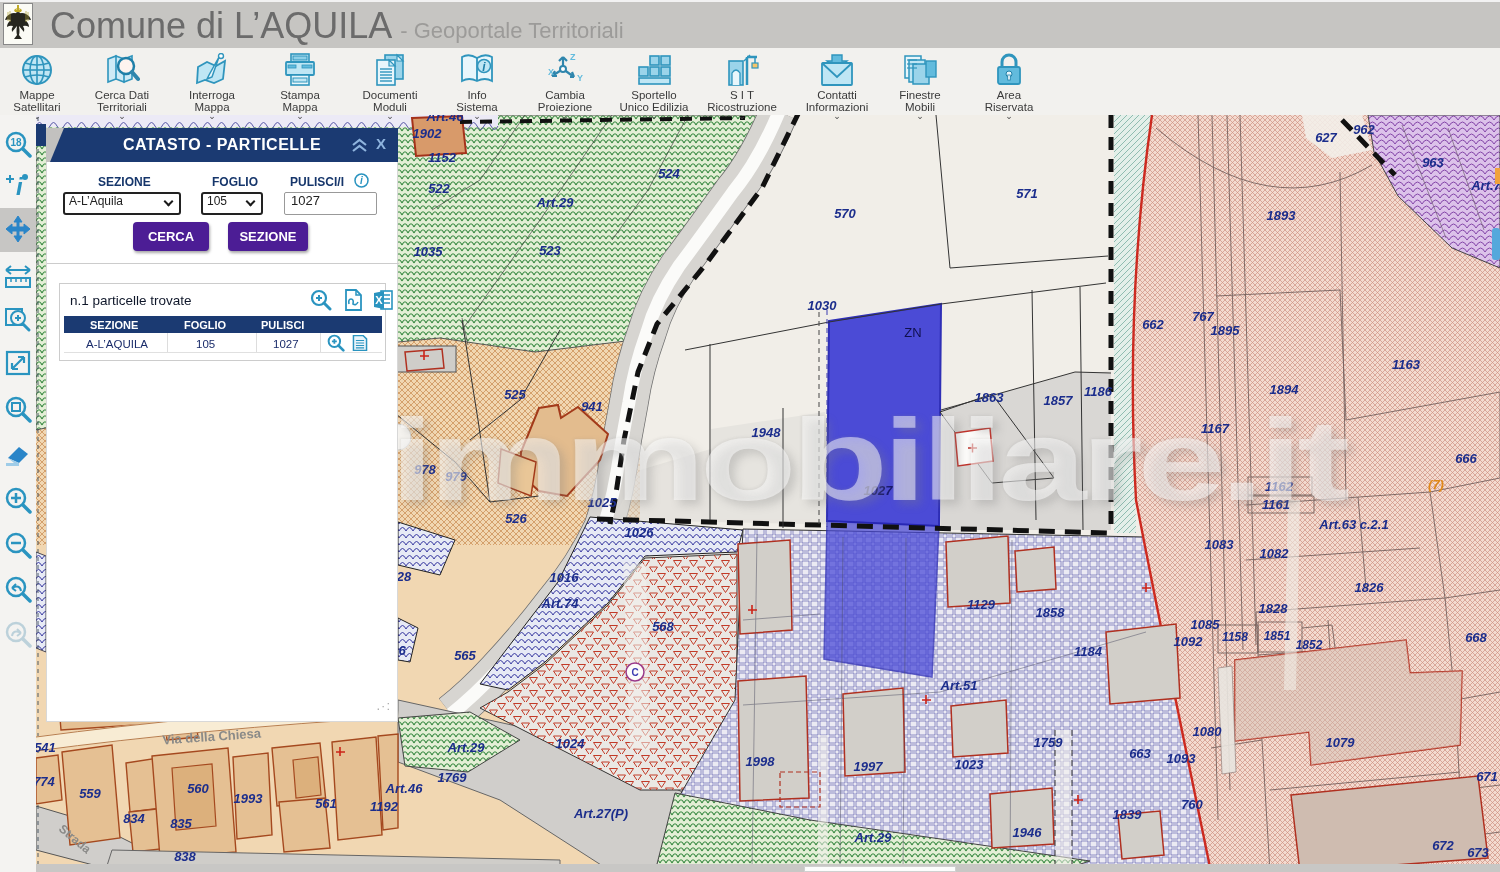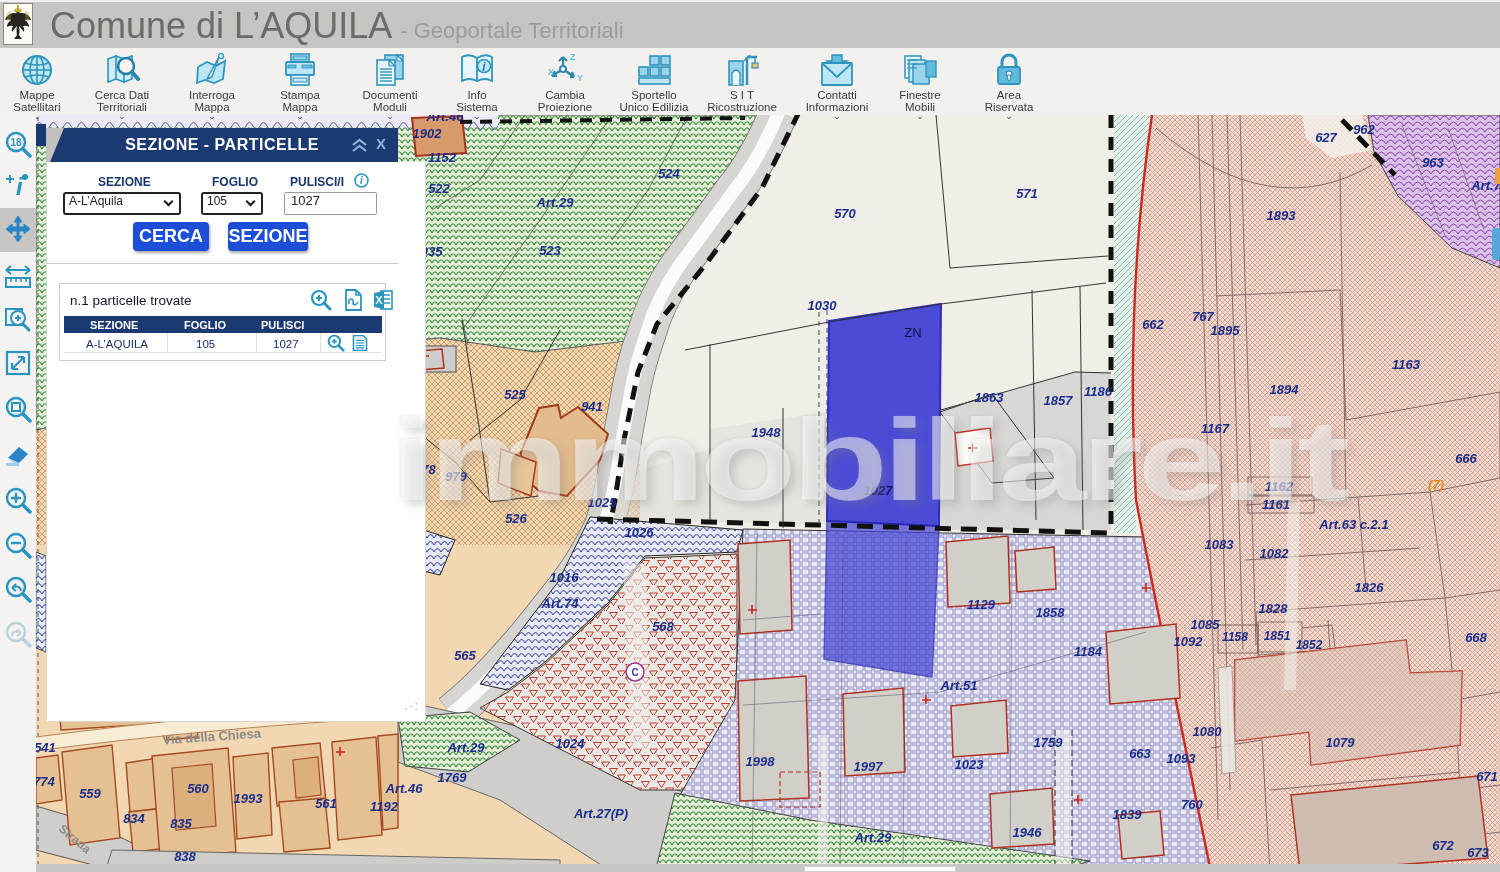--- a/index.html
+++ b/index.html
@@ -17,26 +17,26 @@
 
 #sbar{left:0;top:115px;width:36px;height:757px;background:#f4f3f1}
 .stool{position:absolute;left:4px;width:28px;height:28px}
 #panhl{left:0px;top:93px;width:36px;height:44px;background:#c7c6c4}
 
 #panel{left:46px;top:128px;width:352px;height:594px}
 #pwedge{left:0;top:0;width:22px;height:34px;background:#c2c1bf}
 #pbar{left:0;top:0;width:352px;height:34px;background:#1b3a72;clip-path:polygon(18px 0,352px 0,352px 34px,4px 34px)}
 #pbar .t{position:absolute;left:0;right:0;top:8px;text-align:center;color:#fff;font-weight:bold;font-size:16px;letter-spacing:.5px}
 #pbar .ic{position:absolute;top:7px;color:#8fb4de;font-size:15px;font-weight:bold}
-#pbody{left:0;top:34px;width:380px;height:560px;background:#fff;border:1px solid #d8d8d8;border-top:none}
+#pbody{left:0;top:34px;width:352px;height:560px;background:#fff;border:1px solid #d8d8d8;border-top:none}
 .plbl{position:absolute;top:13px;font-weight:bold;color:#16366b;font-size:12px}
 .chv{float:right;margin:4px 7px 0 0;width:7px;height:7px;border-right:2.2px solid #1a1a1a;border-bottom:2.2px solid #1a1a1a;transform:rotate(45deg)}
 .psel{position:absolute;top:30px;height:23px;border:2px solid #222;border-radius:3px;background:#fff;font-size:12px;color:#222;padding-left:4px}
 .pinp{position:absolute;top:30px;height:23px;border:1px solid #999;border-radius:2px;background:#fff;font-size:13px;color:#222;padding-left:6px}
-.pbtn{position:absolute;top:60px;height:29px;background:#1d4ed8;color:#fff;font-weight:bold;font-size:18px;text-align:center;border-radius:4px;box-shadow:1px 2px 3px rgba(0,0,0,.35)}
+.pbtn{position:absolute;top:60px;height:29px;background:#4c1d95;color:#fff;font-weight:bold;font-size:13px;text-align:center;border-radius:4px;box-shadow:1px 2px 3px rgba(0,0,0,.35)}
 #pdivider{left:0;top:101px;width:352px;height:1px;background:#ccc}
 #rbox{left:12px;top:121px;width:327px;height:78px;border:1px solid #ccc;background:#fff}
 #rbox .rt{position:absolute;left:10px;top:9px;font-size:13.5px;color:#0f172a}
 #rthead{position:absolute;left:4px;top:32px;width:318px;height:17px;background:#1b3a72;color:#fff;font-weight:bold;font-size:11px}
 #rthead span,#rtrow span{position:absolute;top:3px}
 #rtrow{position:absolute;left:4px;top:49px;width:318px;height:20px;color:#1b2d6b;font-size:11.5px;border-bottom:1px solid #e0e0e0;background:linear-gradient(to right,transparent 103px,#ddd 103px,#ddd 104px,transparent 104px,transparent 192px,#ddd 192px,#ddd 193px,transparent 193px,transparent 256px,#ddd 256px,#ddd 257px,transparent 257px)}
 #rtrow span{top:5px}
 #rhandle{position:absolute;right:6px;bottom:8px;color:#aaa;font-size:13px;letter-spacing:1px}
 
 #wmark{left:390px;top:394px;font-size:115px;font-weight:bold;letter-spacing:-4px;color:rgba(255,255,255,0.50);text-shadow:4px 5px 7px rgba(130,130,130,0.30),-1px -1px 2px rgba(150,150,150,0.12);white-space:nowrap;transform:scaleX(1.38);transform-origin:0 0}
@@ -539,21 +539,21 @@
 <svg class="stool" style="top:505px" viewBox="0 0 28 28" opacity="0.45">
         <circle cx="12" cy="12" r="9" fill="none" stroke="#7aa8c0" stroke-width="2.5"></circle>
         <path d="M17 13 l-4 -4 M17 13 l-4 3 M17 13 q-8 -4 -9 3" stroke="#7aa8c0" stroke-width="2" fill="none"></path>
         <line x1="19" y1="19" x2="26" y2="26" stroke="#7aa8c0" stroke-width="3.5" stroke-linecap="round"></line>
       </svg>
 </div>
 
 <div id="panel" class="abs">
   <div id="pwedge" class="abs"></div>
   <div id="pbar" class="abs">
-        <div class="t">SEZIONE - PARTICELLE</div>
+        <div class="t">CATASTO - PARTICELLE</div>
         <svg style="position:absolute;right:30px;top:9px" width="17" height="16" viewBox="0 0 17 16">
           <path d="M2 8 L8.5 3 L15 8 M2 14 L8.5 9 L15 14" stroke="#8fb4de" stroke-width="2.2" fill="none"></path>
         </svg>
         <div class="ic" style="right:12px">X</div>
       </div>
   <div id="pbody" class="abs">
     <div class="plbl" style="left:51px">SEZIONE</div>
     <div class="plbl" style="left:165px">FOGLIO</div>
     <div class="plbl" style="left:243px">PULISCI/I</div>
         <svg style="position:absolute;left:307px;top:11px" width="15" height="15" viewBox="0 0 15 15">

